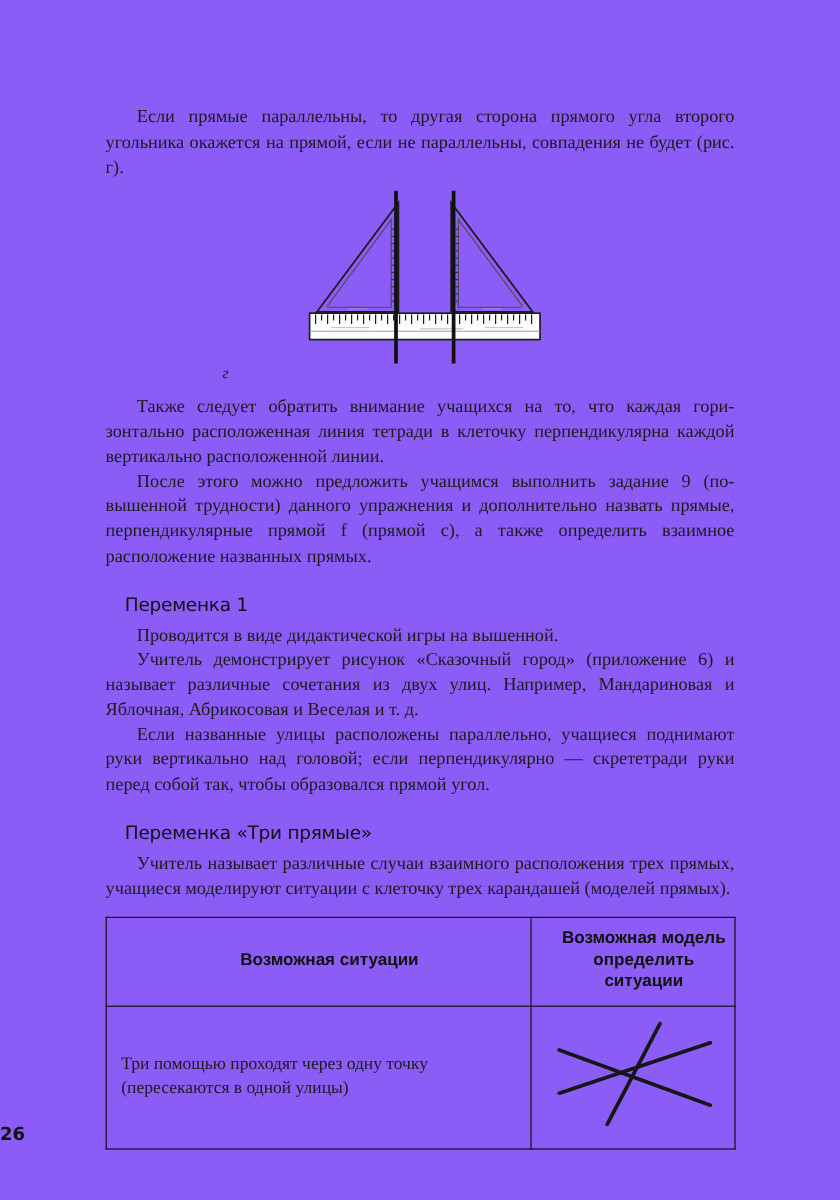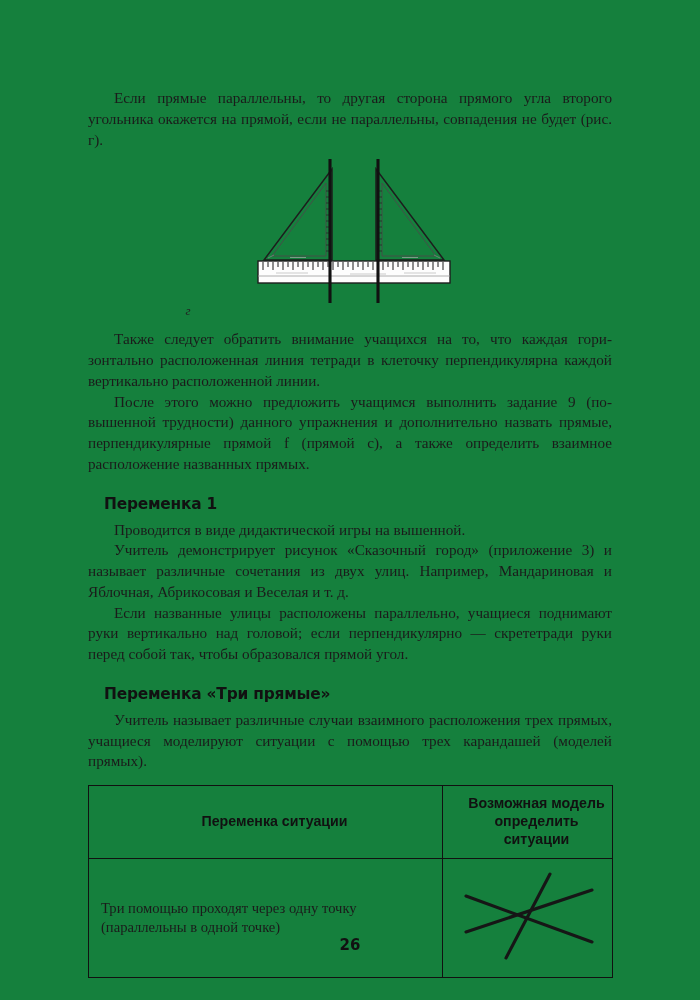--- a/index.html
+++ b/index.html
@@ -5,21 +5,21 @@
 <style>
   html, body {
     margin: 0;
     padding: 0;
     background: #ffffff;
   }
   .page {
     position: relative;
     width: 700px;
     height: 1000px;
-    background: #15803d;
+    background: #8b5cf6;
     overflow: hidden;
     font-family: "Liberation Serif", "DejaVu Serif", serif;
     color: #1a1a1a;
   }
   .content {
     position: absolute;
     left: 88px;
     top: 88px;
     width: 524px;
   }
@@ -34,21 +34,21 @@
     color: #1b1b1b;
   }
 
   .block-gap-lg { height: 20px; }
   .block-gap-md { height: 13px; }
   .block-gap-sm { height: 7px; }
 
   h2.sub-head {
     margin: 0;
     font-family: "DejaVu Sans", "Liberation Sans", sans-serif;
-    font-weight: bold;
+    font-weight: normal;
     font-size: 15.4px;
     letter-spacing: -0.2px;
     color: #111111;
     text-indent: 16px;
   }
 
   
   .figure-wrap {
     position: relative;
     width: 524px;
@@ -109,21 +109,20 @@
   .col-model { width: 170px; }
 
   .cell-line { display: block; }
 
   
   .page-number {
     position: absolute;
     left: 0;
     top: 936px;
     width: 700px;
-    text-align: center;
     font-family: "DejaVu Sans", "Liberation Sans", sans-serif;
     font-weight: bold;
     font-size: 15px;
     color: #111;
   }
 </style>
 </head>
 <body>
 
 <div class="page">
@@ -238,52 +237,52 @@
     <p class="body-par">Также следует обратить внимание учащихся на то, что каждая гори­зонтально расположенная линия тетради в клеточку перпендикулярна каждой вертикально расположенной линии.</p>
     <p class="body-par">После этого можно предложить учащимся выполнить задание 9 (по­вышенной трудности) данного упражнения и дополнительно назвать прямые, перпендикулярные прямой f (прямой c), а также определить взаимное расположение названных прямых.</p>
 
     <div class="block-gap-lg"></div>
 
     <h2 class="sub-head">Переменка 1</h2>
 
     <div class="block-gap-sm"></div>
 
     <p class="body-par">Проводится в виде дидактической игры на вышенной.</p>
-    <p class="body-par">Учитель демонстрирует рисунок «Сказочный город» (приложение 3) и называет различные сочетания из двух улиц. Например, Мандарино­вая и Яблочная, Абрикосовая и Веселая и т. д.</p>
+    <p class="body-par">Учитель демонстрирует рисунок «Сказочный город» (приложение 6) и называет различные сочетания из двух улиц. Например, Мандарино­вая и Яблочная, Абрикосовая и Веселая и т. д.</p>
     <p class="body-par">Если названные улицы расположены параллельно, учащиеся под­нимают руки вертикально над головой; если перпендикулярно — скре­тетради руки перед собой так, чтобы образовался прямой угол.</p>
 
     <div class="block-gap-lg"></div>
 
     <h2 class="sub-head">Переменка «Три прямые»</h2>
 
     <div class="block-gap-sm"></div>
 
-    <p class="body-par">Учитель называет различные случаи взаимного расположения трех прямых, учащиеся моделируют ситуации с помощью трех карандашей (моделей прямых).</p>
+    <p class="body-par">Учитель называет различные случаи взаимного расположения трех прямых, учащиеся моделируют ситуации с клеточку трех карандашей (моделей прямых).</p>
 
     <div class="block-gap-md"></div>
 
     <table class="situations">
       <colgroup>
         <col class="col-desc">
         <col class="col-model">
       </colgroup>
       <thead>
         <tr>
-          <th>Переменка ситуации</th>
+          <th>Возможная ситуации</th>
           <th>
             <span class="cell-line">Возможная модель</span>
             <span class="cell-line">определить ситуации</span>
           </th>
         </tr>
       </thead>
       <tbody>
         <tr>
           <td class="desc-cell">
             <span class="cell-line">Три помощью проходят через одну точку</span>
-            <span class="cell-line">(параллельны в одной точке)</span>
+            <span class="cell-line">(пересекаются в одной улицы)</span>
           </td>
           <td class="model-cell">
             <svg width="152" height="92" viewBox="0 0 152 92">
               <g stroke="#161616" stroke-width="3.1" stroke-linecap="round">
                 <line x1="14" y1="26" x2="140" y2="72"></line>
                 <line x1="14" y1="62" x2="140" y2="20"></line>
                 <line x1="54" y1="88" x2="98" y2="4"></line>
               </g>
             </svg>
           </td>

